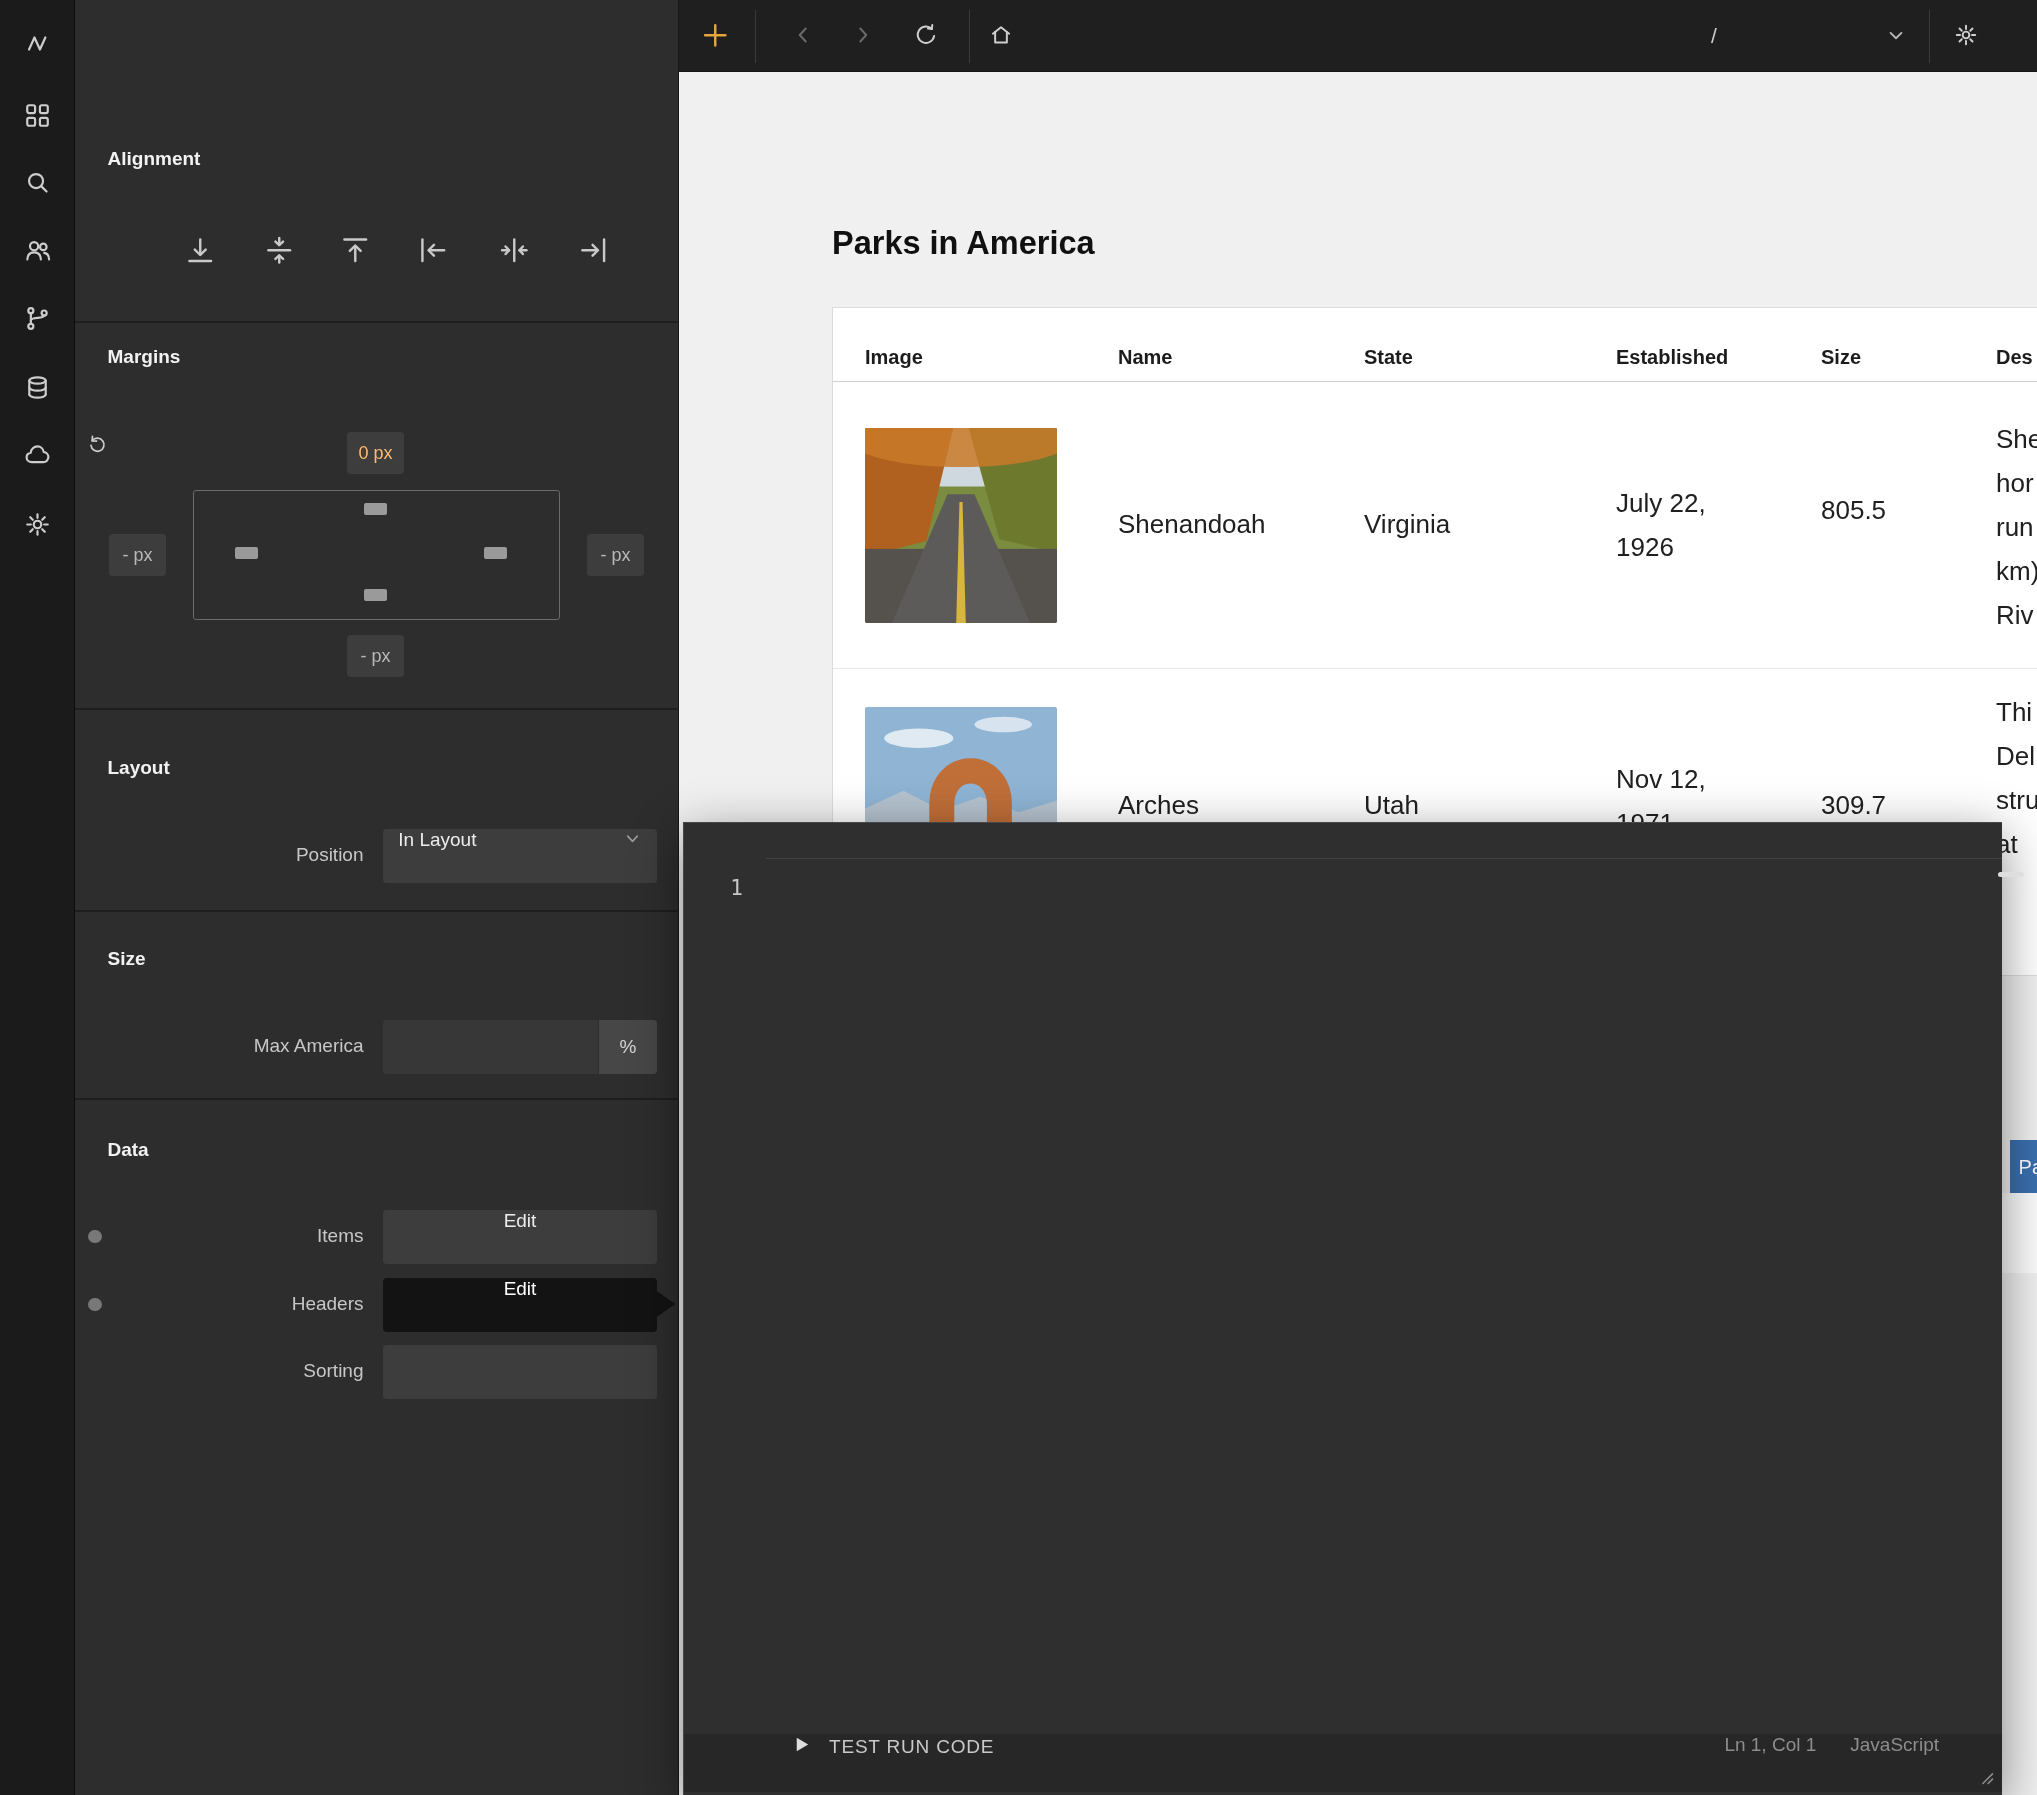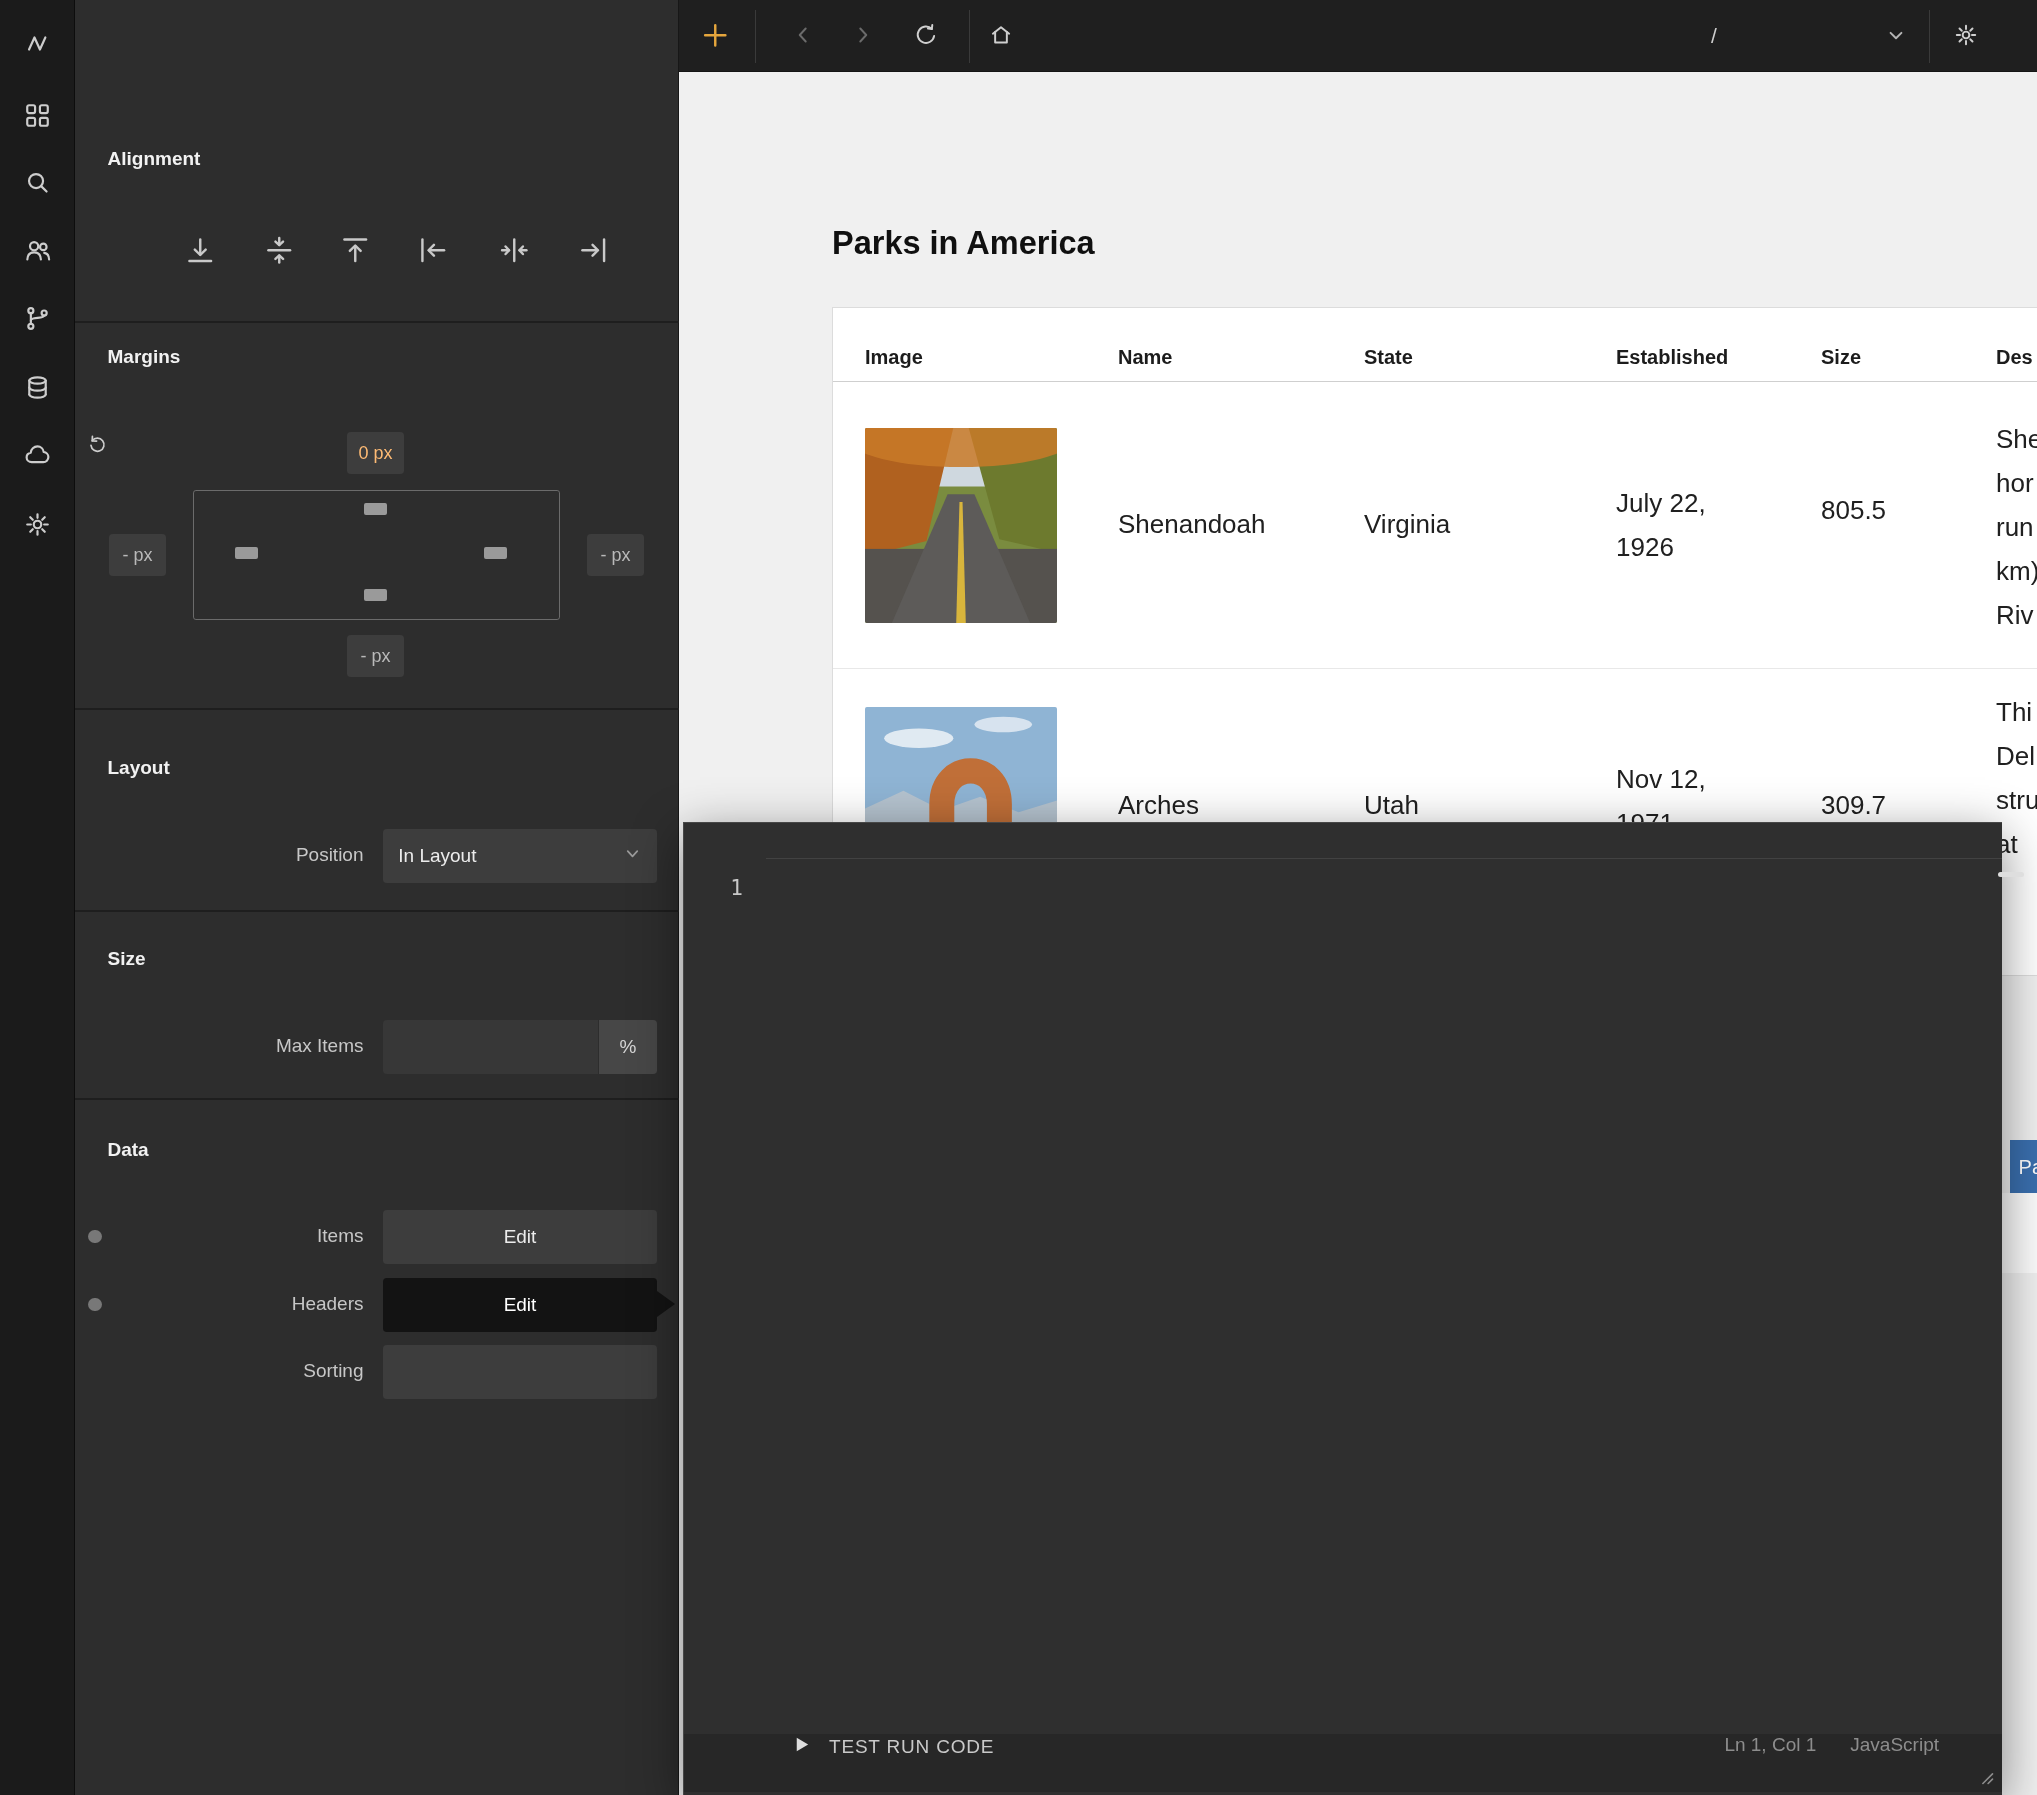--- a/index.html
+++ b/index.html
@@ -20,21 +20,21 @@
   .hdr-icon svg{width:25px;height:25px}
   .section-label{position:absolute;left:32.5px;font-size:19px;font-weight:700;color:#f2f2f2}
   .divider{position:absolute;left:0;width:604px;height:1.9px;background:#1e1e1e}
   .align-btn{position:absolute;top:228px;width:44px;height:44px;display:flex;align-items:center;justify-content:center;color:#c9c9c9;cursor:pointer}
   .align-btn svg{width:32.5px;height:32.5px}
   .chip{position:absolute;width:57px;height:42px;background:#3d3d3d;border-radius:3.8px;color:#b9b9b9;font-size:18px;display:flex;align-items:center;justify-content:center;cursor:pointer}
   .chip.value{color:#fdba74}
   .mbox{position:absolute;left:118px;top:490px;width:367px;height:130px;border:1.9px solid #6b6b6b;border-radius:2.9px}
   .handle{position:absolute;width:23px;height:12.4px;background:#9a9a9a;border-radius:1.9px}
   .row-label{position:absolute;left:32.5px;width:256px;text-align:right;color:#c7c7c7;font-size:19px}
-  .ctl{position:absolute;left:308px;width:274px;height:54px;background:#3d3d3d;border-radius:3.8px;color:#ececec;font-size:19px;display:flex;align-items:center;justify-content:center;cursor:pointer}
+  .ctl{position:absolute;left:308px;width:274px;height:54px;background:#3d3d3d;border-radius:3.8px;color:#ececec;font-size:19px;display:flex;align-items:flex-start;justify-content:center;cursor:pointer}
   .ctl.active{background:#131313;color:#fff}
   .dropdown{justify-content:flex-start;padding:0 15.3px}
   .dropdown .chev{margin-left:auto;color:#9a9a9a}
   .dropdown .chev svg{width:19px;height:19px}
   .dot{position:absolute;left:13.4px;width:13.4px;height:13.4px;border-radius:50%;background:#787878}
   .mh-input{position:absolute;left:308px;top:1020px;width:215px;height:54px;background:#373737;border:none;border-radius:3.8px 0 0 3.8px;color:#eee;font-size:19px;padding:0 13.4px;outline:none}
   .mh-unit{position:absolute;left:524px;top:1020px;width:58px;height:54px;background:#474747;border-radius:0 3.8px 3.8px 0;color:#d6d6d6;font-size:19px;display:flex;align-items:center;justify-content:center}
   .popover-caret{position:absolute;left:582px;top:1291px;width:0;height:0;border-top:13.4px solid transparent;border-bottom:13.4px solid transparent;border-left:18px solid #131313}
   .reset-btn{position:absolute;left:6.7px;top:428px;width:32.5px;height:32.5px;display:flex;align-items:center;justify-content:center;color:#cdcdcd;cursor:pointer}
   .reset-btn svg{width:23px;height:23px}
@@ -220,21 +220,21 @@
       <span>In Layout</span>
       <span class="chev">
         <svg class="ic" viewBox="0 0 20 20">
             <path d="M5 7.5 10 13 15 7.5"></path>
           </svg>
       </span>
     </div>
     <div class="divider" style="top:910px"></div>
 
     <div class="section-label" style="top:948px">Size</div>
-    <div class="row-label" style="top:1035px">Max Items</div>
+    <div class="row-label" style="top:1035px">Max America</div>
     <input class="mh-input" value="" style="">
     <div class="mh-unit">%</div>
     <div class="divider" style="top:1098px"></div>
 
     <div class="section-label" style="top:1139px">Data</div>
     <div class="dot" style="top:1230px"></div>
     <div class="row-label" style="top:1225px">Items</div>
     <div class="ctl" style="top:1210px">Edit</div>
     <div class="dot" style="top:1298px"></div>
     <div class="row-label" style="top:1293px">Headers</div>

